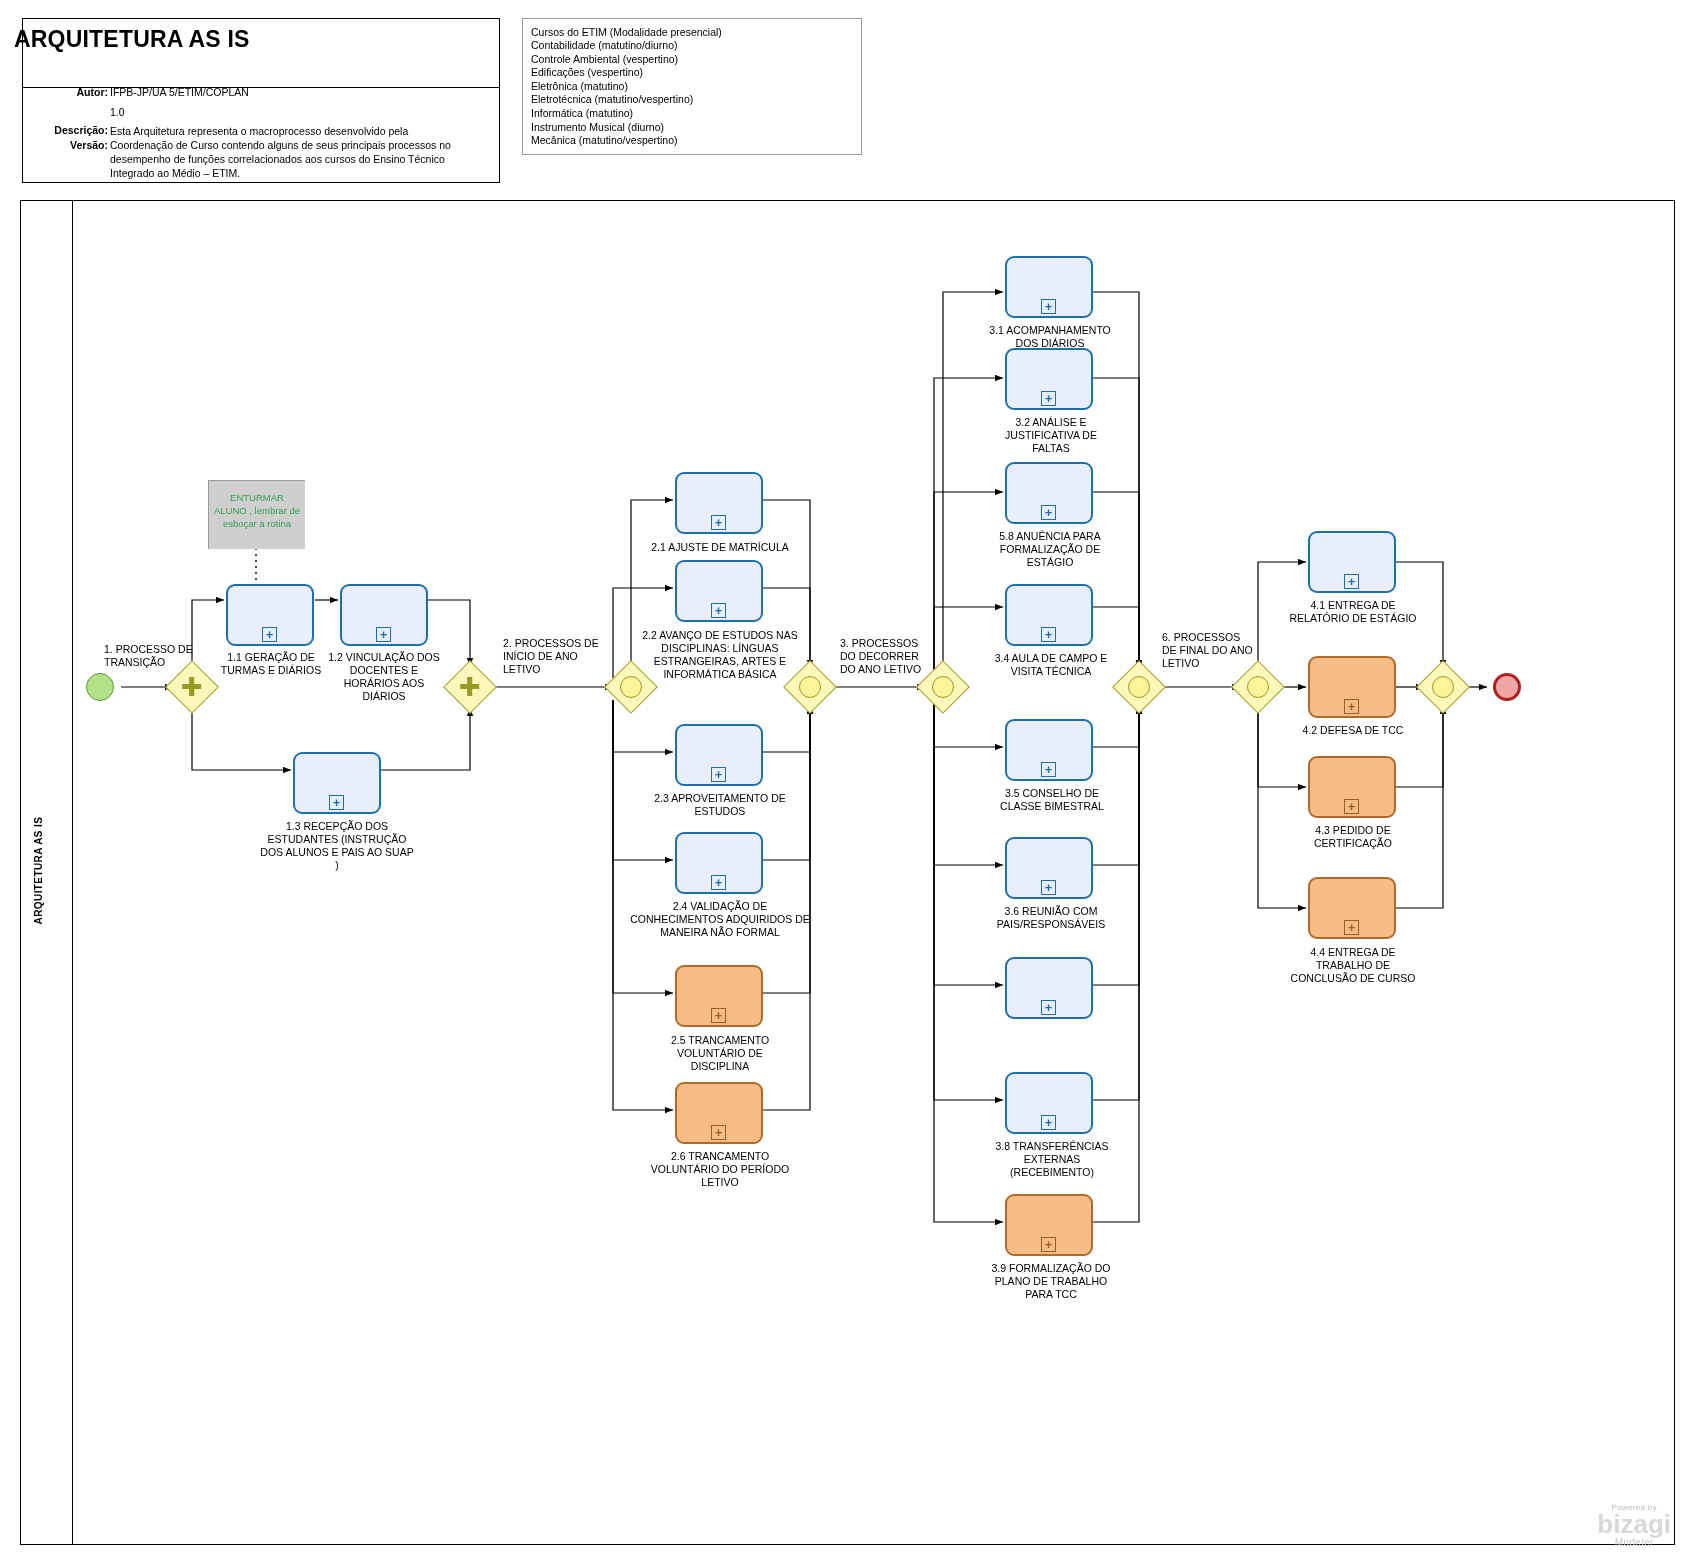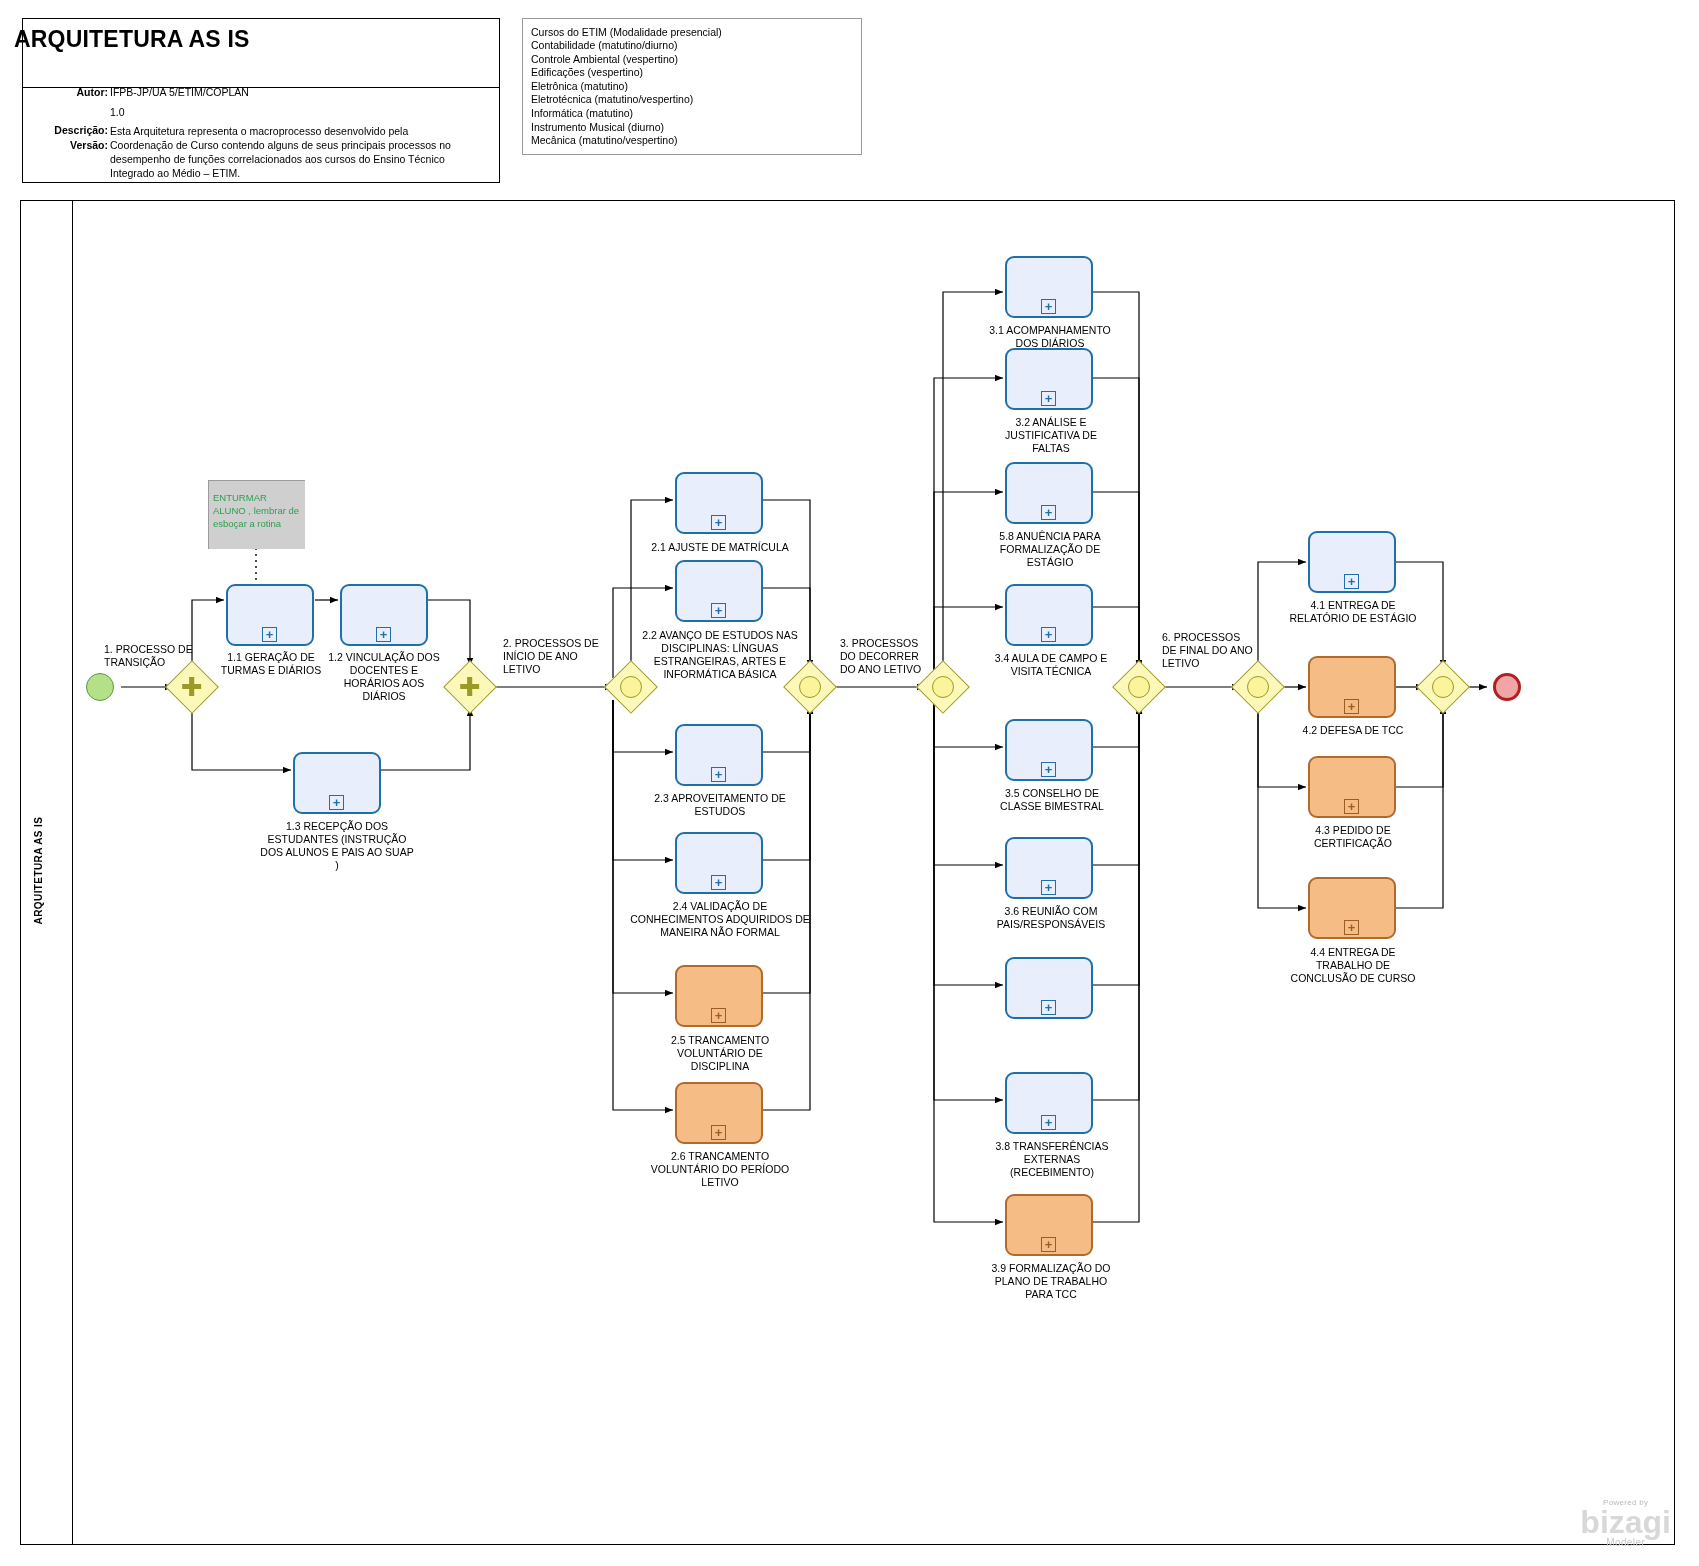--- a/index.html
+++ b/index.html
@@ -58,26 +58,26 @@
 
   .event{position:absolute;border-radius:50%;box-sizing:border-box;}
   #start-event{width:28px;height:28px;background:#b4e08a;border:1.6px solid #5b9b3a;}
   #end-event{width:28px;height:28px;background:#f0a6a6;border:3.5px solid #b02020;}
 
   .flowlabel{position:absolute;font-size:10.5px;line-height:13px;}
 
   #annotation-box{position:absolute;left:208px;top:480px;width:96px;height:68px;
      background:#cfcfcf;border-top:1px solid #9b9b9b;border-left:1px solid #9b9b9b;}
   #annotation-text{position:absolute;left:4px;top:10px;width:88px;font-size:9.5px;
-     line-height:13px;color:#2f9e4f;text-align:left;}
+     line-height:13px;color:#2f9e4f;text-align:center;}
 
   
   #bizagi{position:absolute;right:28px;bottom:18px;text-align:center;}
   #bizagi-powered{font-size:8px;color:#b9b9b9;letter-spacing:.3px;}
-  #bizagi-name{font-size:32px;font-weight:bold;color:#d8d8d8;line-height:.95;}
+  #bizagi-name{font-size:26px;font-weight:bold;color:#d8d8d8;line-height:.95;}
   #bizagi-sub{font-size:10px;color:#c8c8c8;letter-spacing:.4px;}
 </style>
 </head>
 <body>
 
 <div id="header-title-box">
   <div id="title-rule"></div>
 </div>
 <div id="header-title">ARQUITETURA AS IS</div>
 

